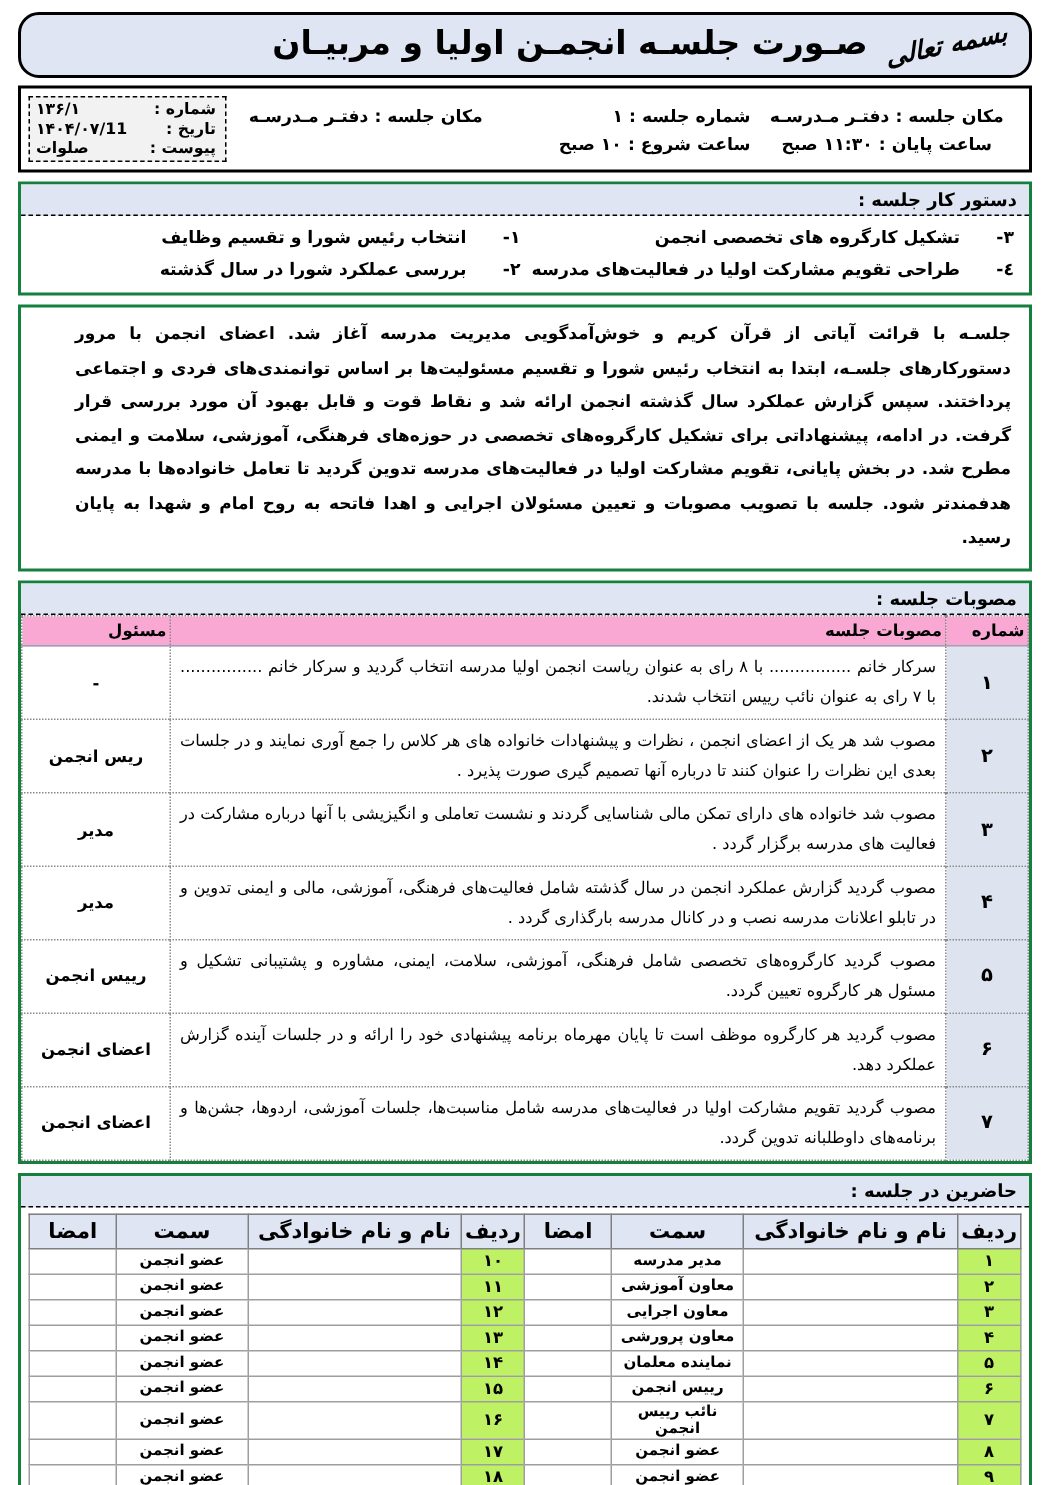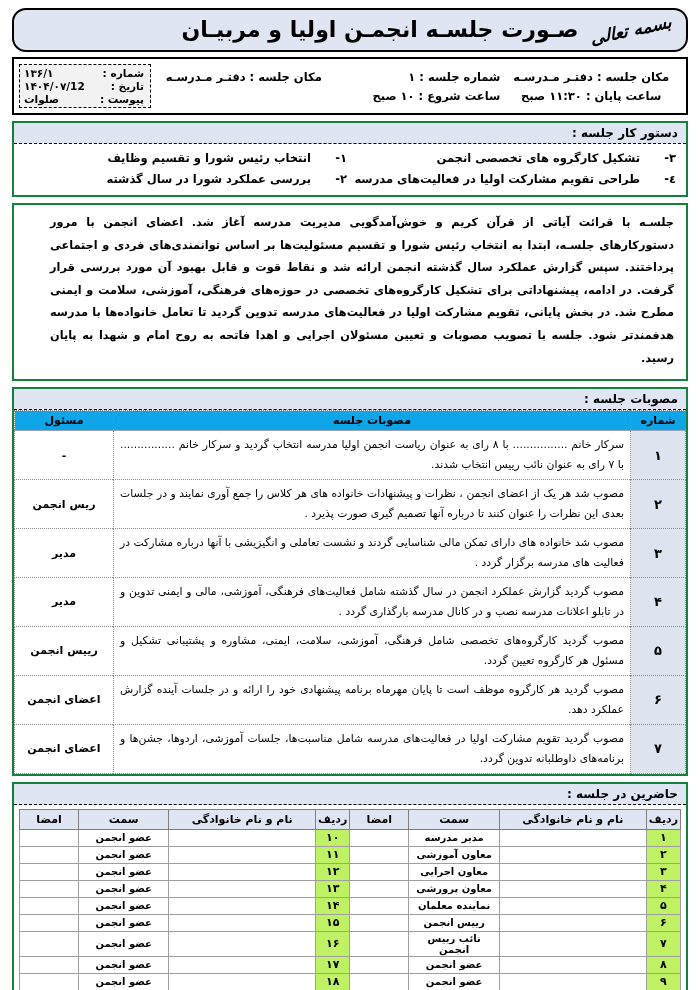--- a/index.html
+++ b/index.html
@@ -139,27 +139,27 @@
     line-height:2.0;
     text-align:justify;
     font-weight:bold;
     margin-left:24px;
   }
 
   
   table{border-collapse:collapse;width:100%;}
   .res-table{font-size:11px;}
   .res-table th{
-    background:#0ea5e9;
+    background:#f9a8d4;
     border:1px dotted #8a8a8a;
     border-bottom:1px solid #9aa2b5;
     font-size:11px;
     font-weight:bold;
     padding:3px 2px;
-    text-align:center;
+    text-align:right;
   }
   .res-table td{
     border:1px dotted #8a8a8a;
     padding:4px 6px;
     vertical-align:top;
   }
   .res-table td.c-num{
     width:42px;
     background:#dde4f0;
     text-align:center;
@@ -180,21 +180,21 @@
     font-weight:bold;
     font-size:11px;
   }
   .res-table th.h-resp{width:86px;}
 
   
   .att-table{font-size:10.5px;}
   .att-table th{
     background:#dfe5f2;
     border:1px solid #7f7f7f;
-    font-size:11px;
+    font-size:14px;
     font-weight:bold;
     padding:3px 2px;
     text-align:center;
     height:17px;
     box-sizing:border-box;
   }
   .att-table td{
     border:1px solid #9e9e9e;
     height:17px;
     padding:1px 3px;
@@ -262,21 +262,21 @@
       </div>
     </div>
 
     <div class="stamp-box">
       <div class="stamp-line">
         <span class="lbl">شماره :</span>
         <span>۱۳۶/۱</span>
       </div>
       <div class="stamp-line">
         <span class="lbl">تاریخ :</span>
-        <span>۱۴۰۴/۰۷/12</span>
+        <span>۱۴۰۴/۰۷/11</span>
       </div>
       <div class="stamp-line">
         <span class="lbl">پیوست :</span>
         <span>صلوات</span>
       </div>
     </div>
   </div>
 
   <div class="section">
     <div class="sec-head">دستور کار جلسه :</div>

